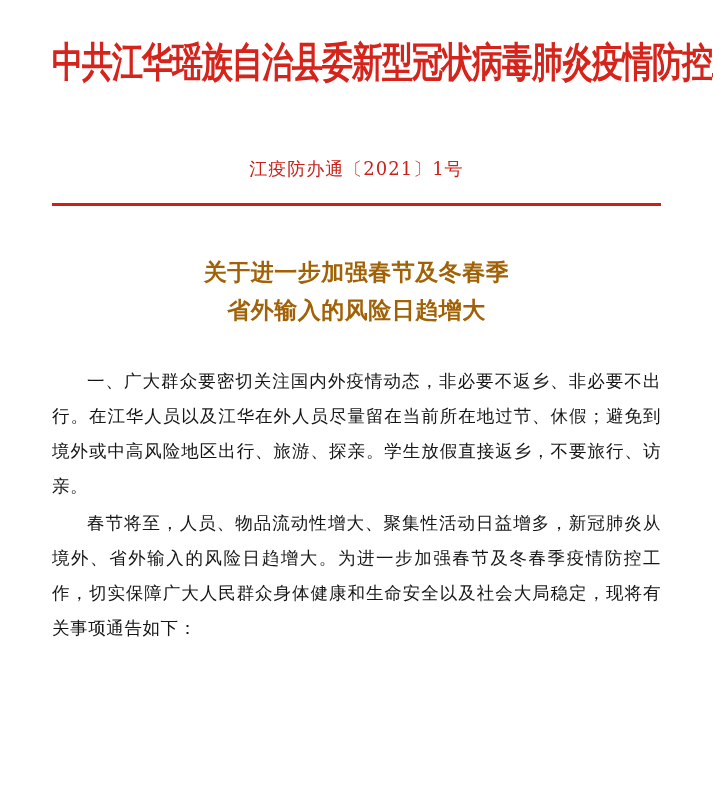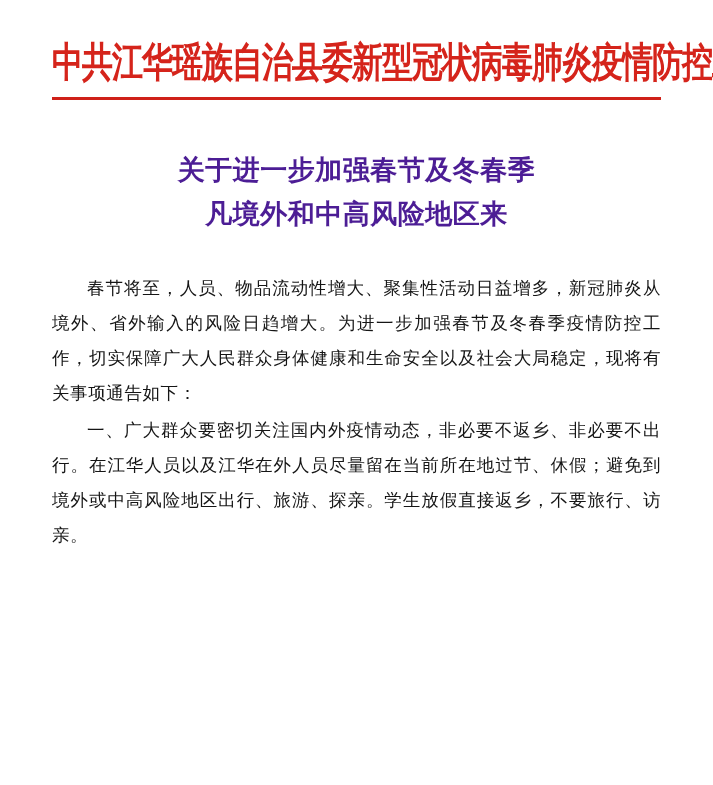--- a/index.html
+++ b/index.html
@@ -44,23 +44,23 @@
   .red-rule {
     margin-top: 22px;
     height: 3px;
     background: #cf2018;
   }
   .doc-title {
     margin-top: 48px;
     text-align: center;
     font-family: "DejaVu Sans", sans-serif;
     font-weight: bold;
-    font-size: 27px;
+    font-size: 23px;
     line-height: 1.65;
-    color: #4c1d95;
+    color: #a16207;
     letter-spacing: 0.5px;
   }
   .body-text {
     margin-top: 34px;
     font-family: "DejaVu Serif", serif;
     font-size: 17.5px;
     line-height: 2.0;
     color: #151515;
     text-align: justify;
     text-justify: inter-ideograph;
@@ -71,26 +71,27 @@
     text-indent: 2em;
   }
 </style>
 </head>
 <body>
 
 <div class="page">
 
   <div class="masthead">中共江华瑶族自治县委新型冠状病毒肺炎疫情防控工作领导小组办公室</div>
 
+  <div class="doc-number">江疫防办通〔2021〕1号</div>
 
   <div class="red-rule"></div>
 
   <div class="doc-title">
     <div>关于进一步加强春节及冬春季</div>
-    <div>凡境外和中高风险地区来</div>
+    <div>省外输入的风险日趋增大</div>
   </div>
 
   <div class="body-text">
+    <p>一、广大群众要密切关注国内外疫情动态，非必要不返乡、非必要不出行。在江华人员以及江华在外人员尽量留在当前所在地过节、休假；避免到境外或中高风险地区出行、旅游、探亲。学生放假直接返乡，不要旅行、访亲。</p>
     <p>春节将至，人员、物品流动性增大、聚集性活动日益增多，新冠肺炎从境外、省外输入的风险日趋增大。为进一步加强春节及冬春季疫情防控工作，切实保障广大人民群众身体健康和生命安全以及社会大局稳定，现将有关事项通告如下：</p>
-    <p>一、广大群众要密切关注国内外疫情动态，非必要不返乡、非必要不出行。在江华人员以及江华在外人员尽量留在当前所在地过节、休假；避免到境外或中高风险地区出行、旅游、探亲。学生放假直接返乡，不要旅行、访亲。</p>
   </div>
 
 </div>
 
 </body></html>

